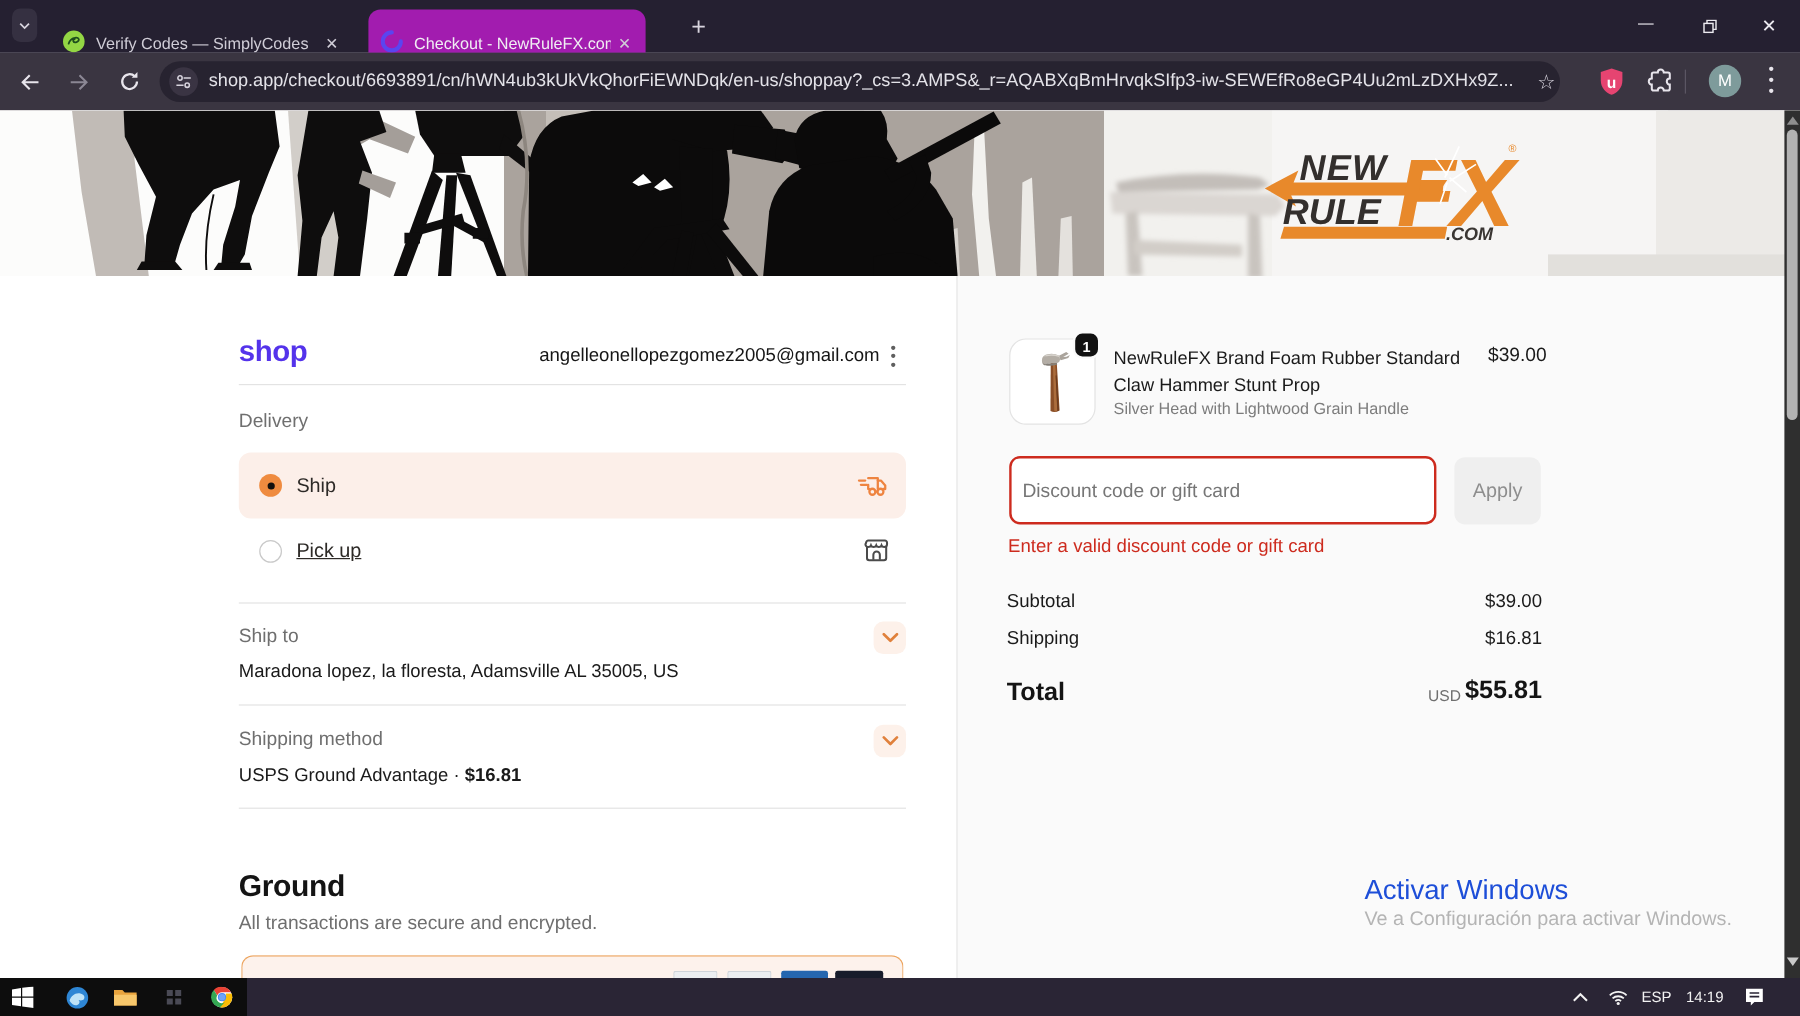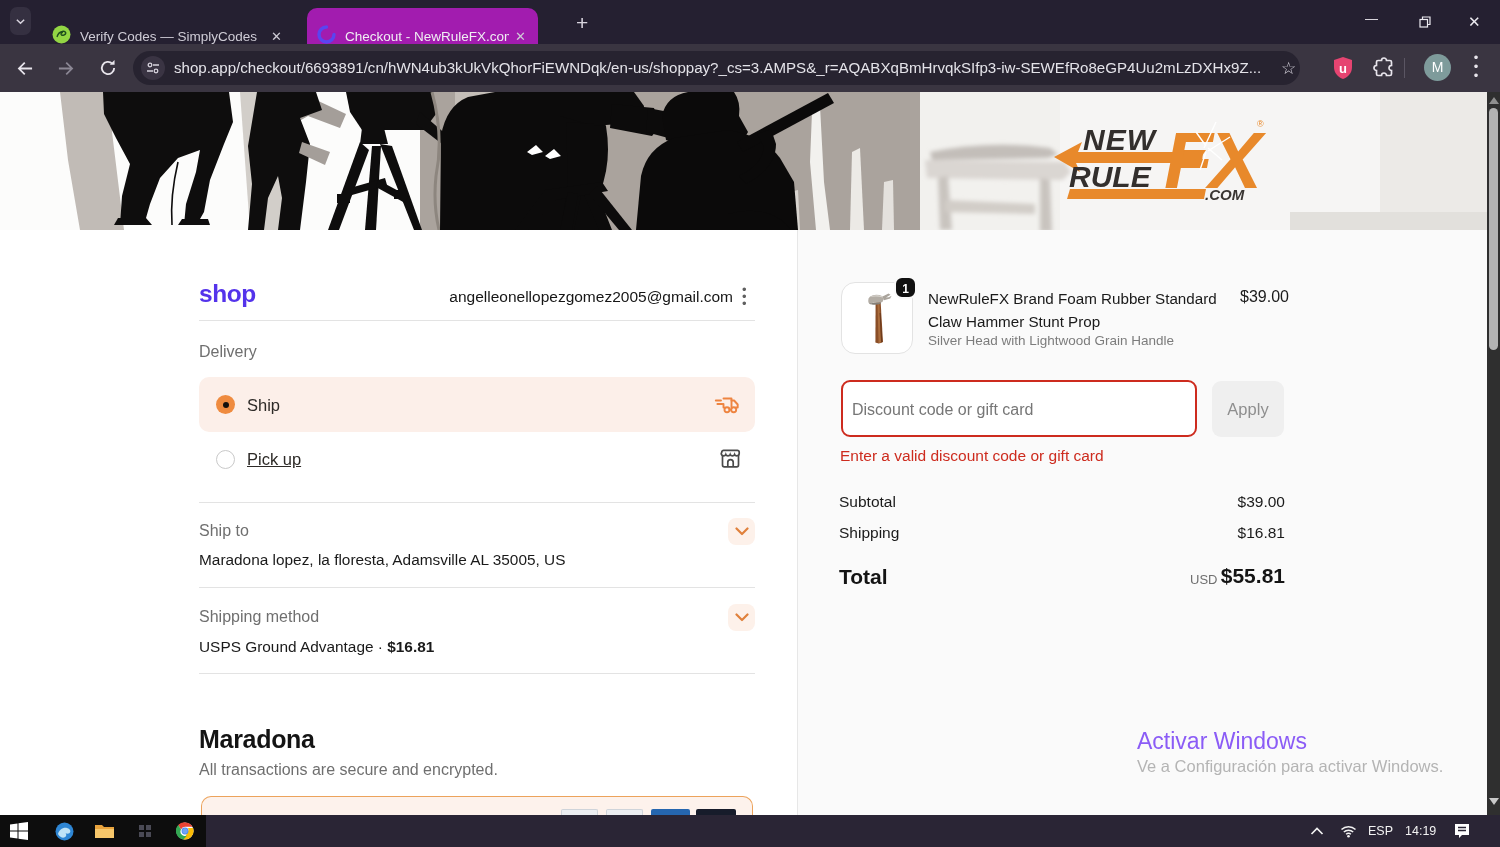--- a/index.html
+++ b/index.html
@@ -56,21 +56,21 @@
 #dph{left:852px;top:171px;font-size:16px;color:#767676;}
 #applyb{position:absolute;left:1212px;top:151px;width:72px;height:56px;border-radius:9px;background:#efefef;color:#8e8e8e;font-size:16.5px;text-align:center;line-height:56px;}
 #derr{left:840px;top:217px;font-size:15.5px;color:#cd2b1e;}
 #subl{left:839px;top:263px;font-size:15.5px;color:#1a1a1a;}
 #subv{left:1100px;top:263px;width:185px;text-align:right;font-size:15.5px;color:#1a1a1a;}
 #shpl{left:839px;top:294px;font-size:15.5px;color:#1a1a1a;}
 #shpv{left:1100px;top:294px;width:185px;text-align:right;font-size:15.5px;color:#1a1a1a;}
 #totl{left:839px;top:335px;font-size:21px;font-weight:bold;color:#141414;}
 #usd{left:1190px;top:342px;font-size:13px;color:#6f6f6f;}
 #totv{left:1100px;top:334px;width:185px;text-align:right;font-size:21px;font-weight:bold;color:#141414;}
-#actw1{left:1137px;top:498px;font-size:23px;color:#8b5cf6;font-weight:400;}
+#actw1{left:1137px;top:498px;font-size:23px;color:#1d4ed8;font-weight:400;}
 #actw2{left:1137px;top:527px;font-size:16.5px;color:#b4b4b4;}
 
 #taskbar{position:absolute;left:0;top:815px;width:1500px;height:32px;background:linear-gradient(90deg,#0d0d0d 0,#0d0d0d 206px,#2a2535 206px,#2a2535 100%);}
 #tbtask{position:absolute;left:206px;top:0;width:172px;height:32px;background:#413d4d;border-bottom:2px solid #76b9ed;color:#fff;font-size:12px;line-height:30px;}
 .trayt{position:absolute;top:9px;color:#f2f2f2;font-size:12.5px;}
 
 #sbar{position:absolute;left:1487px;top:92px;width:13px;height:723px;background:#2f2f2f;}
 #sthumb{position:absolute;left:2px;top:16px;width:9px;height:242px;border-radius:5px;background:#b3b3b3;}
 #sdown{position:absolute;left:2px;top:706px;width:0;height:0;border-left:5px solid transparent;border-right:5px solid transparent;border-top:7px solid #c9c9c9;}
 </style></head>
@@ -265,21 +265,21 @@
         <path d="M1.5 1.5l5.5 5.5 5.5-5.5" stroke="#e0813c" stroke-width="2.2" fill="none" stroke-linecap="round" stroke-linejoin="round"></path>
       </svg></div>
   <div class="lt" id="shipto-v">Maradona lopez, la floresta, Adamsville AL 35005, US</div>
   <div class="hr" style="top:357px;"></div>
   <div class="lt" id="shipm-l">Shipping method</div>
   <div class="chevbtn" style="left:728px;top:374px;"><svg width="14" height="9" viewBox="0 0 14 9" style="margin:9px 6.5px">
         <path d="M1.5 1.5l5.5 5.5 5.5-5.5" stroke="#e0813c" stroke-width="2.2" fill="none" stroke-linecap="round" stroke-linejoin="round"></path>
       </svg></div>
   <div class="lt" id="shipm-v">USPS Ground Advantage · <b>$16.81</b></div>
   <div class="hr" style="top:443px;"></div>
-  <div class="lt" id="payh">Maradona</div>
+  <div class="lt" id="payh">Ground</div>
   <div class="lt" id="paysub">All transactions are secure and encrypted.</div>
   <div id="paybox">
     <div class="abs" style="left:359px;top:12px;width:37px;height:7px;border-radius:2px 2px 0 0;background:#eceef1;border:1px solid #cfd4da;border-bottom:none;"></div>
     <div class="abs" style="left:404px;top:12px;width:37px;height:7px;border-radius:2px 2px 0 0;background:#eceef1;border:1px solid #cfd4da;border-bottom:none;"></div>
     <div class="abs" style="left:449px;top:12px;width:39px;height:7px;border-radius:2px 2px 0 0;background:#2566af;"></div>
     <div class="abs" style="left:494px;top:12px;width:40px;height:7px;border-radius:2px 2px 0 0;background:#171c2b;"></div>
   </div>
 
   <div id="thumb">
     <svg width="70" height="70" viewBox="0 0 70 70">

